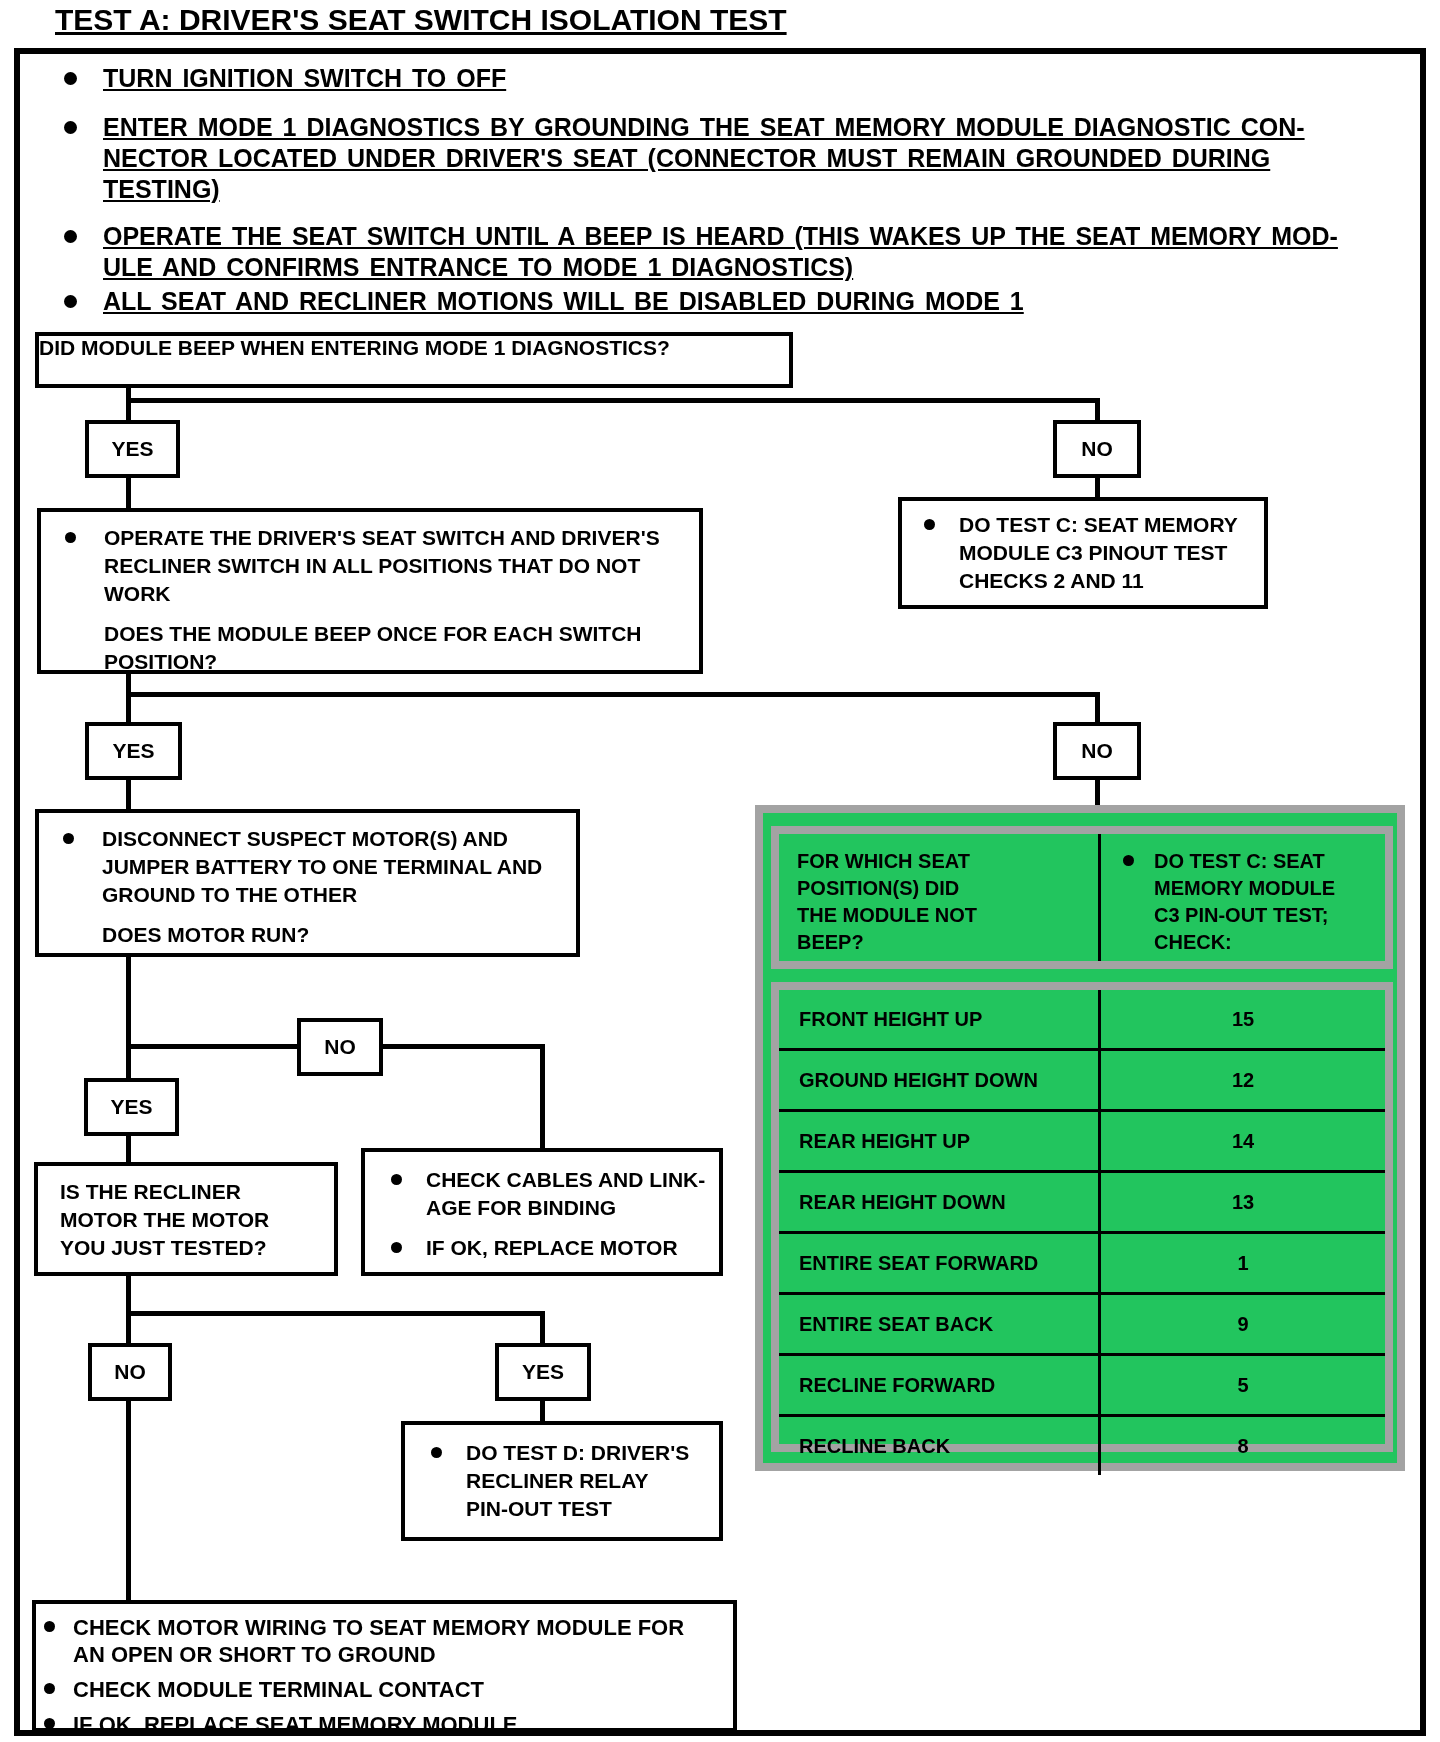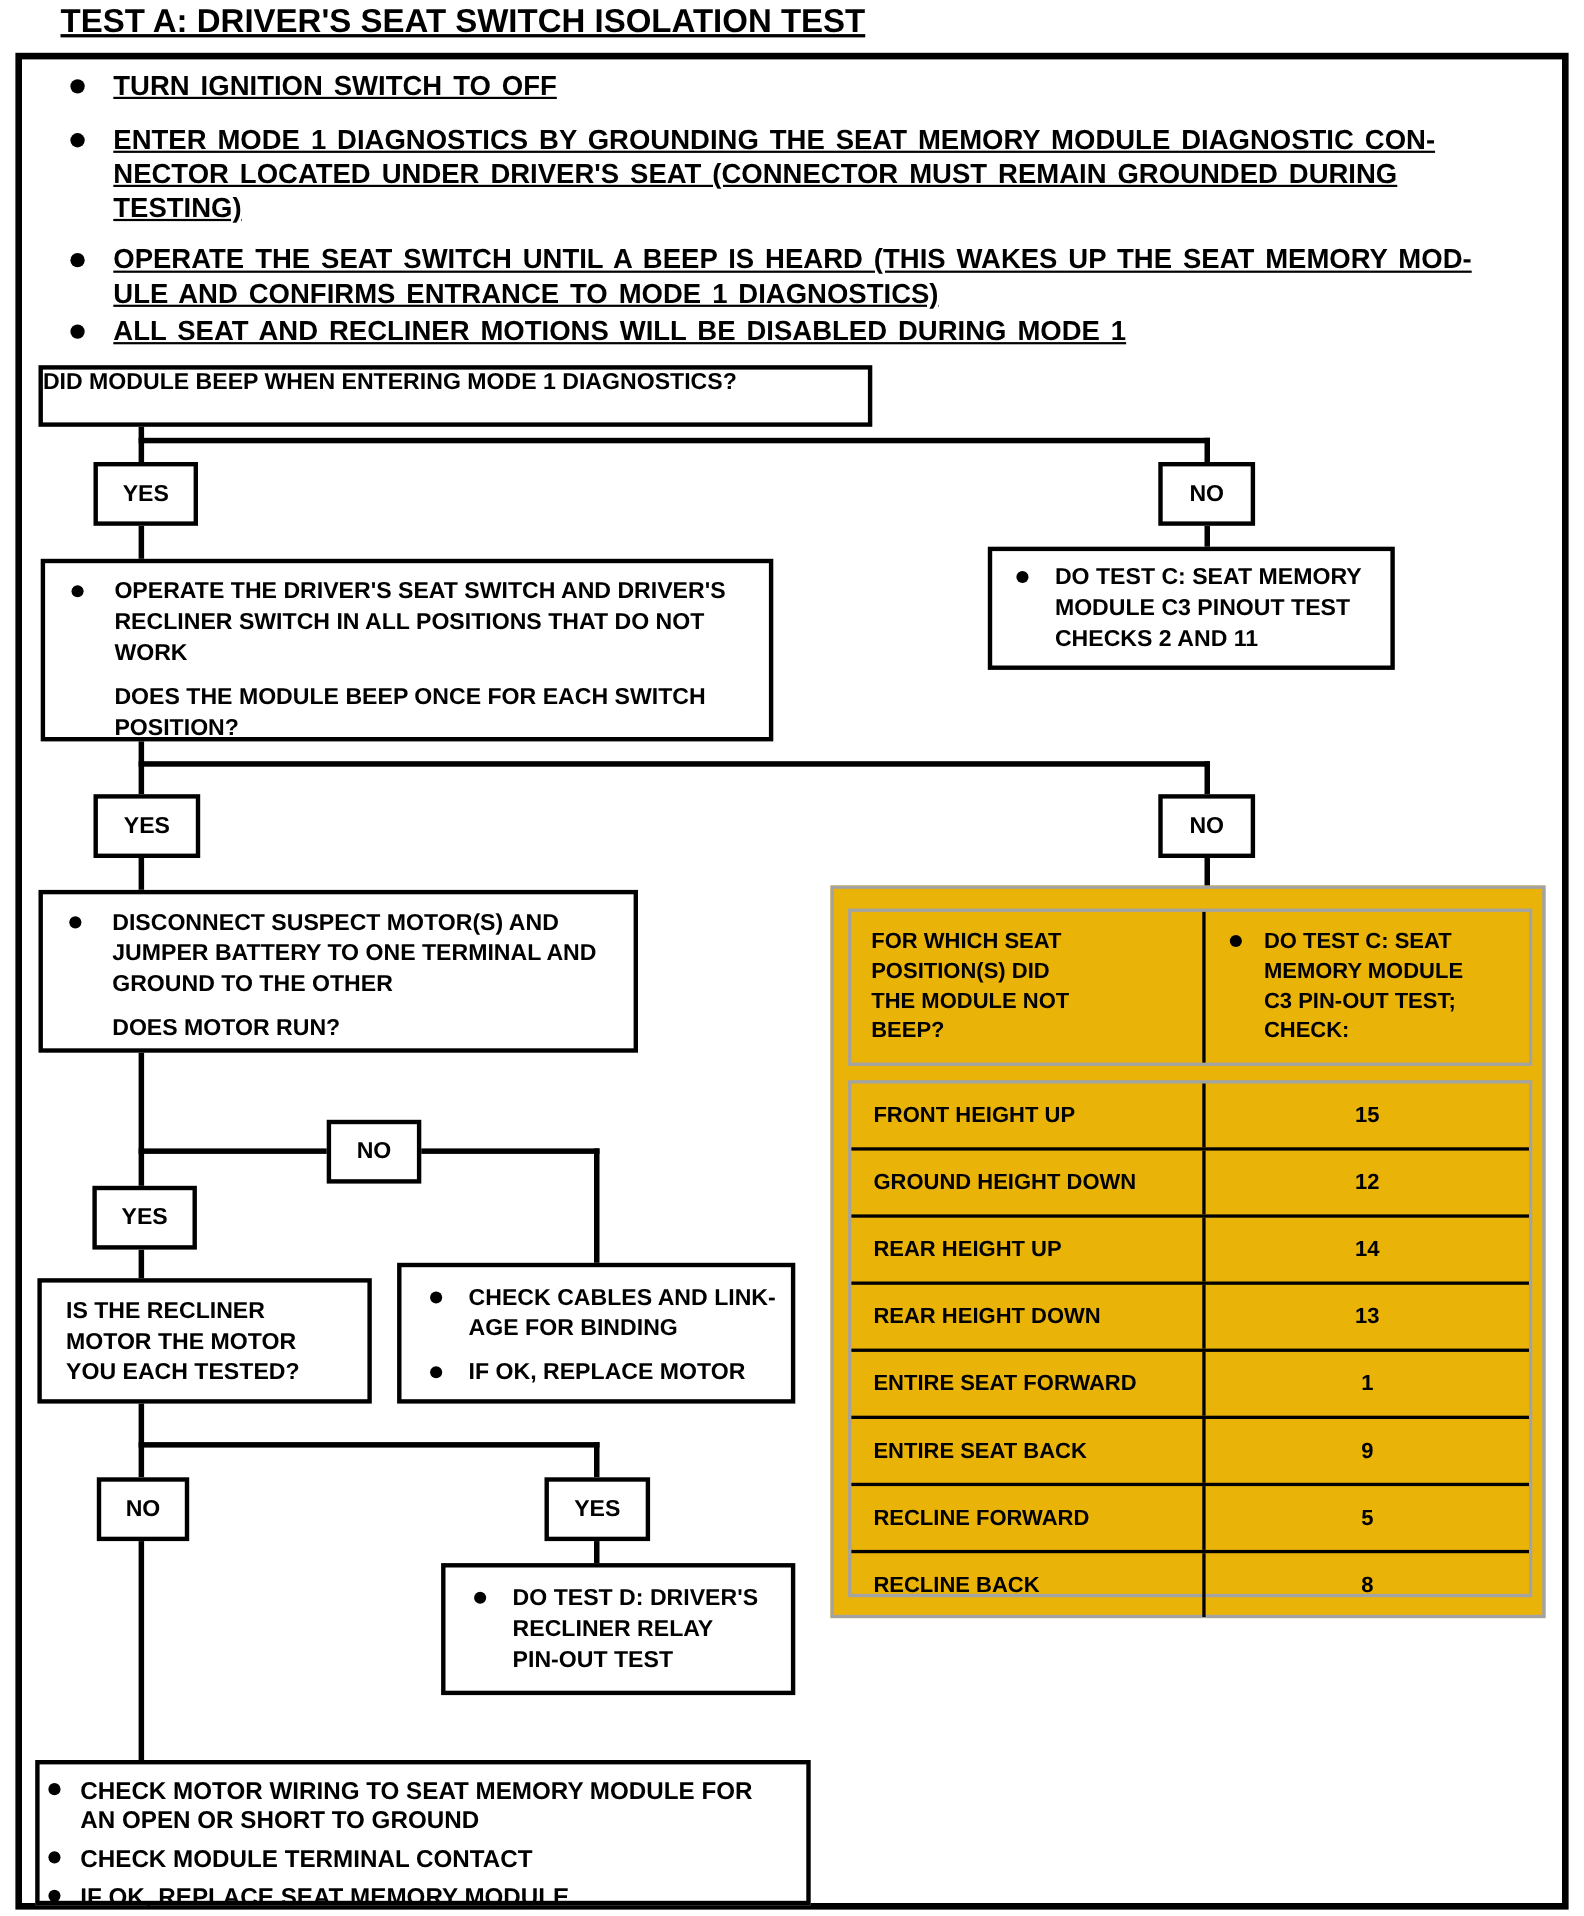--- a/index.html
+++ b/index.html
@@ -6,21 +6,21 @@
   .page{
     position:relative;width:1440px;height:1742px;background:#fff;
     font-family:"Liberation Sans",sans-serif;font-weight:bold;color:#000;
     overflow:hidden;
   }
   .abs{position:absolute;box-sizing:border-box;text-decoration:underline;}
   .title{font-size:30px;line-height:36px;letter-spacing:0px;white-space:nowrap;}
   .outer{border:6px solid #000;background:transparent;}
   .line{position:absolute;background:#000;}
   .fbox{position:absolute;box-sizing:border-box;border:4px solid #000;background:#fff;}
-  .tbox{position:absolute;box-sizing:border-box;border:3px solid #a3a3a3;background:#eab308;}
+  .tbox{position:absolute;box-sizing:border-box;border:8px solid #a3a3a3;background:#22c55e;}
   .yn{display:flex;align-items:center;justify-content:center;font-size:21px;}
   .pre{white-space:pre-line;}
   .btxt{font-size:25px;line-height:31px;word-spacing:3px;}
   .boxtxt{font-size:21px;line-height:28px;}
   .brow{display:flex;align-items:flex-start;}
   .dot{flex:none;border-radius:50%;background:#000;}
   .dot13{width:13px;height:13px;margin-top:9px;}
   .dot11{width:11px;height:11px;margin-top:8px;}
   .qline{display:flex;align-items:flex-start;font-size:21px;}
   .hdr-cell{font-size:20px;line-height:27px;}
@@ -144,21 +144,21 @@
     </div>
     <div class="brow" style="margin-top:12px;">
       <span class="dot dot11"></span>
       <div class="pre boxtxt" style="margin-left:24px;">IF OK, REPLACE MOTOR</div>
     </div>
   </div>
 
   <div class="fbox" style="left:34px;top:1162px;width:304px;height:114px;padding:12px 6px 0 22px;">
     <div class="pre boxtxt">IS THE RECLINER
 MOTOR THE MOTOR
-YOU EACH TESTED?</div>
+YOU JUST TESTED?</div>
   </div>
 
   <div class="fbox yn" style="left:88px;top:1343px;width:84px;height:58px;">
       <span>NO</span>
     </div>
   <div class="fbox yn" style="left:495px;top:1343px;width:96px;height:58px;">
       <span>YES</span>
     </div>
 
   <div class="fbox" style="left:401px;top:1421px;width:322px;height:120px;padding:14px 8px 0 26px;">

